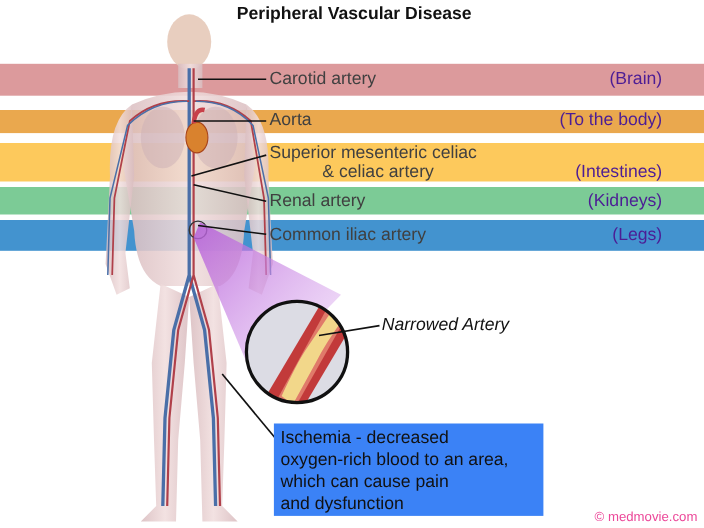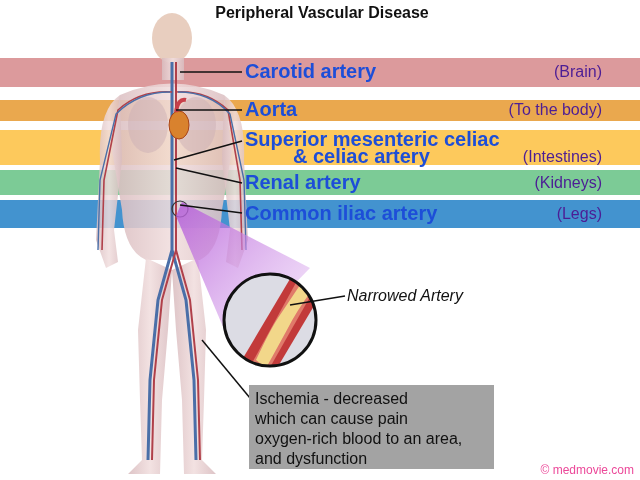--- a/index.html
+++ b/index.html
@@ -1,23 +1,23 @@
 <!DOCTYPE html>
 <html><head>
 <meta charset="utf-8">
 <style>
   html, body { margin:0; padding:0; }
   body { width:640px; height:480px; position:relative; overflow:hidden; background:#ffffff; font-family:"Liberation Sans", sans-serif; }
   .title { position:absolute; left:0; width:640px; top:4px; text-align:center; font-weight:bold; font-size:16px; color:#111; padding-left:2px; }
   .band { position:absolute; left:0; width:640px; }
-  .band-label { position:absolute; left:245px; font-size:20px; color:#1d4ed8; line-height:17px;font-weight:bold; }
+  .band-label { position:absolute; left:245px; font-size:16px; color:#404040; line-height:17px; }
   .band-target { position:absolute; right:38px; font-size:16px; color:#4c1d95; }
   .figure { position:absolute; left:0; top:0; width:640px; height:480px; }
   .narrow-label { position:absolute; left:347px; top:287px; font-size:16px; color:#111;font-style:italic; }
-  .ischemia { position:absolute; left:249px; top:385px; width:245px; height:84px; background:#a3a3a3; padding:4px 6px 0 6px; box-sizing:border-box; font-size:16px; line-height:20px; color:#111; }
+  .ischemia { position:absolute; left:249px; top:385px; width:245px; height:84px; background:#3b82f6; padding:4px 6px 0 6px; box-sizing:border-box; font-size:16px; line-height:20px; color:#111; }
   .credit { position:absolute; right:6px; top:463px; font-size:12px; color:#ec4899; }
 </style>
 </head>
 <body>
 
 <div class="title">Peripheral Vascular Disease</div>
 
 <div class="band" style="top:58px;height:29px;background:#dc9a9c;"></div>
 <div class="band" style="top:100px;height:21px;background:#eaa84e;"></div>
 <div class="band" style="top:130px;height:35px;background:#fdc95c;"></div>
@@ -99,18 +99,18 @@
 <div class="band-label" style="top:174px;">Renal artery</div>
 <div class="band-target" style="top:174px;">(Kidneys)</div>
 
 <div class="band-label" style="top:205px;">Common iliac artery</div>
 <div class="band-target" style="top:205px;">(Legs)</div>
 
 <div class="narrow-label">Narrowed Artery</div>
 
 <div class="ischemia">
   <div>Ischemia - decreased</div>
+  <div>oxygen-rich blood to an area,</div>
   <div>which can cause pain</div>
-  <div>oxygen-rich blood to an area,</div>
   <div>and dysfunction</div>
 </div>
 
 <div class="credit">© medmovie.com</div>
 
 </body></html>

